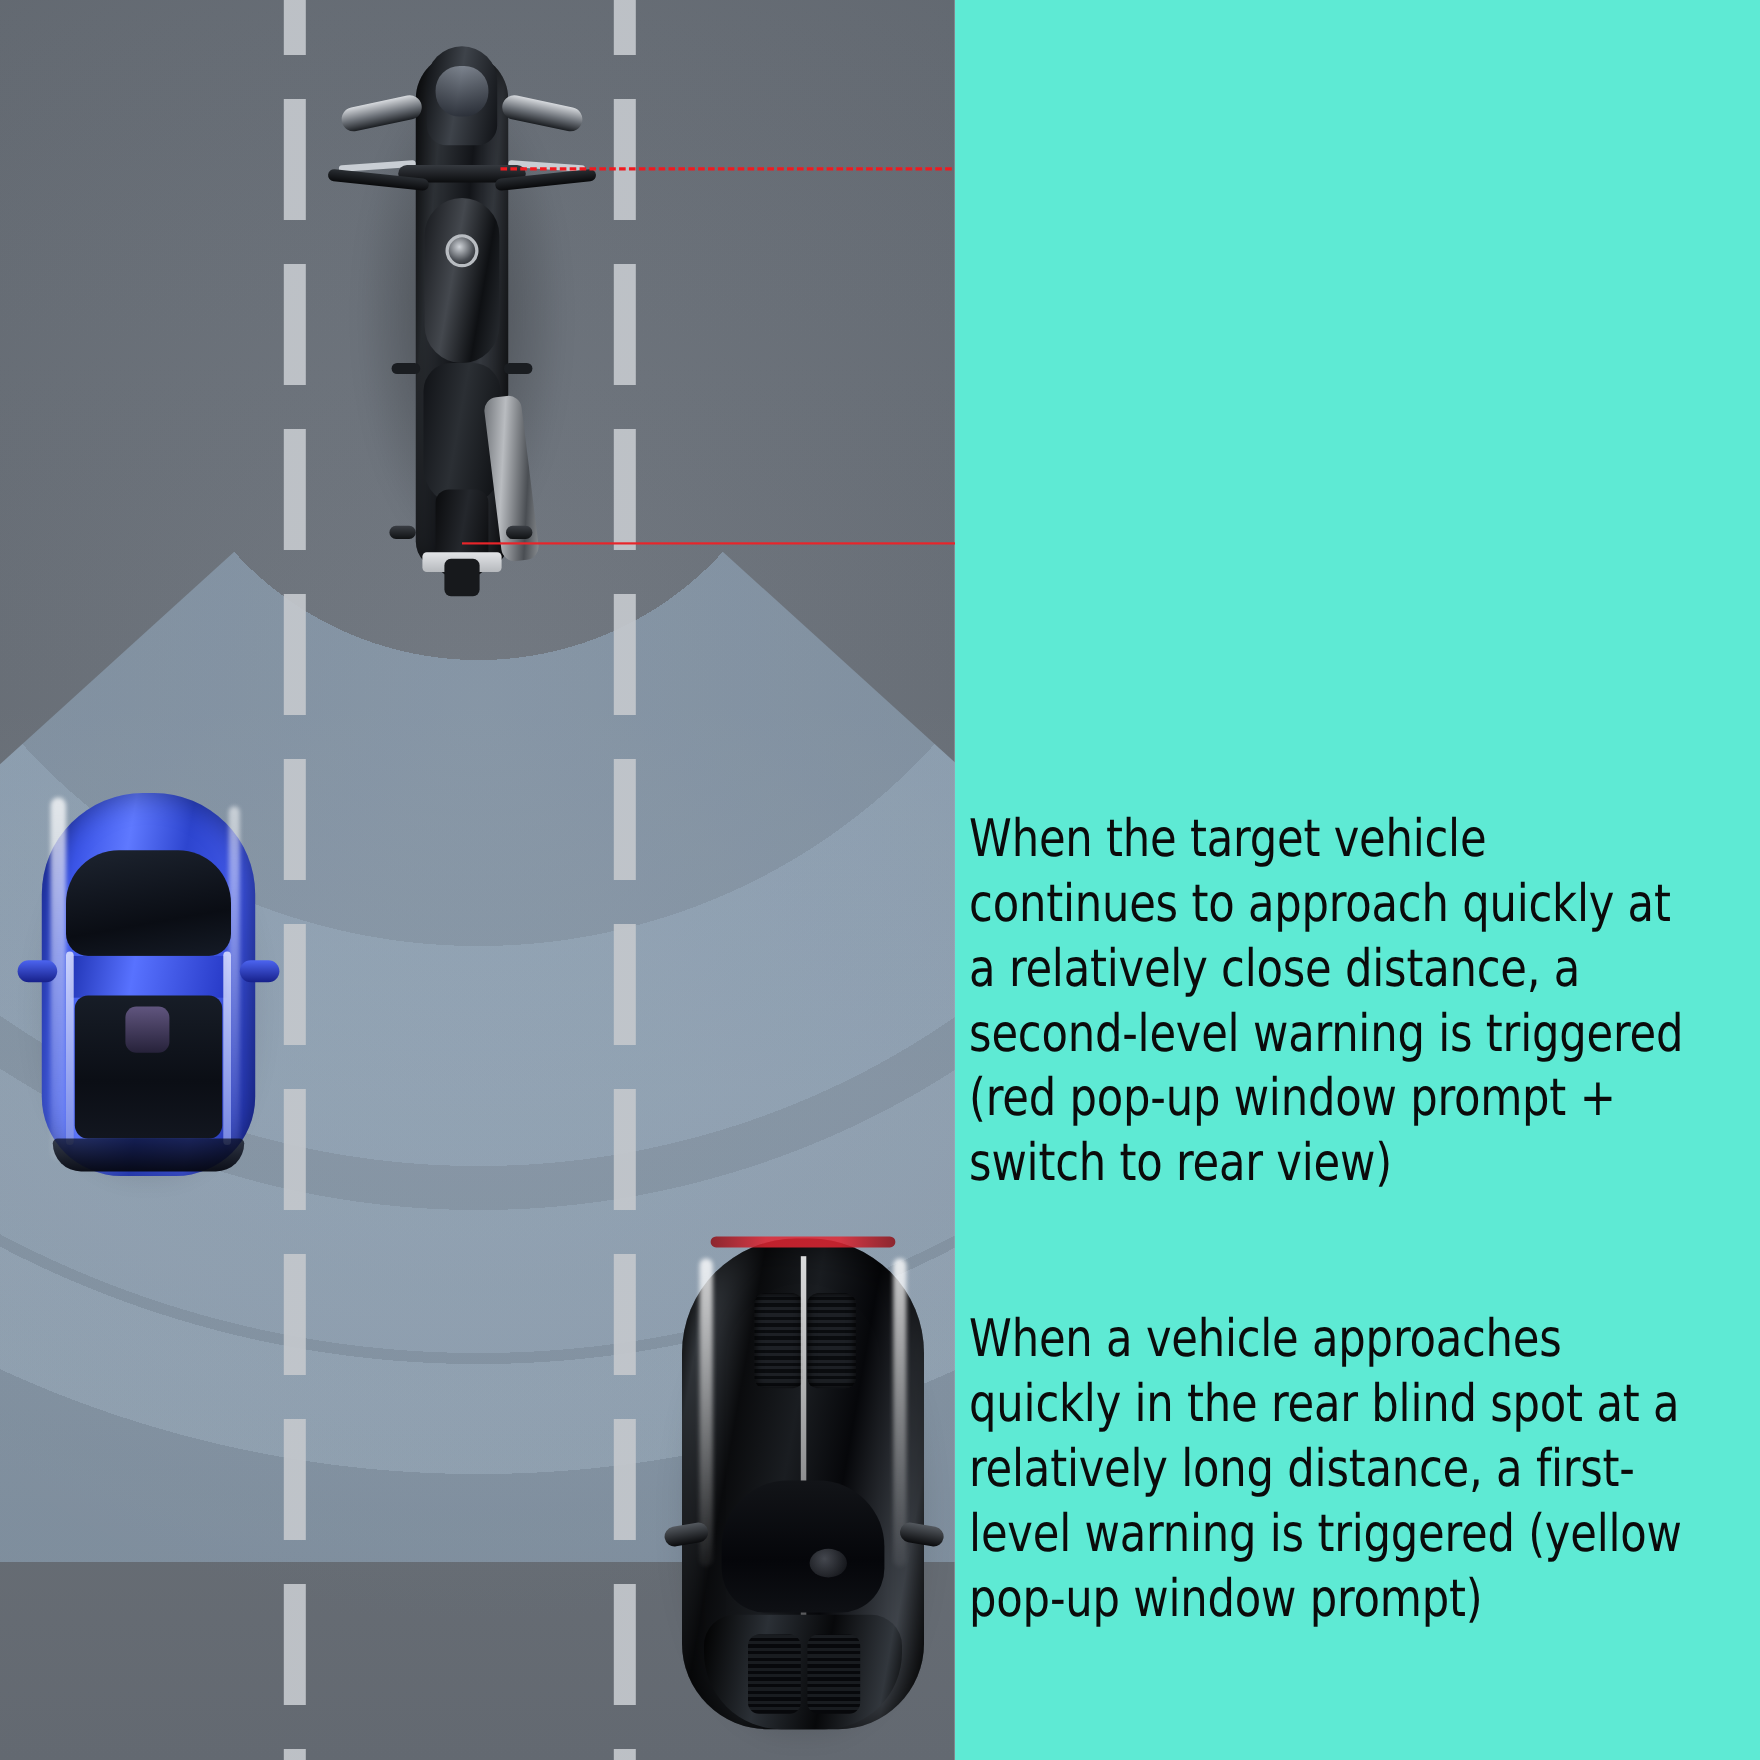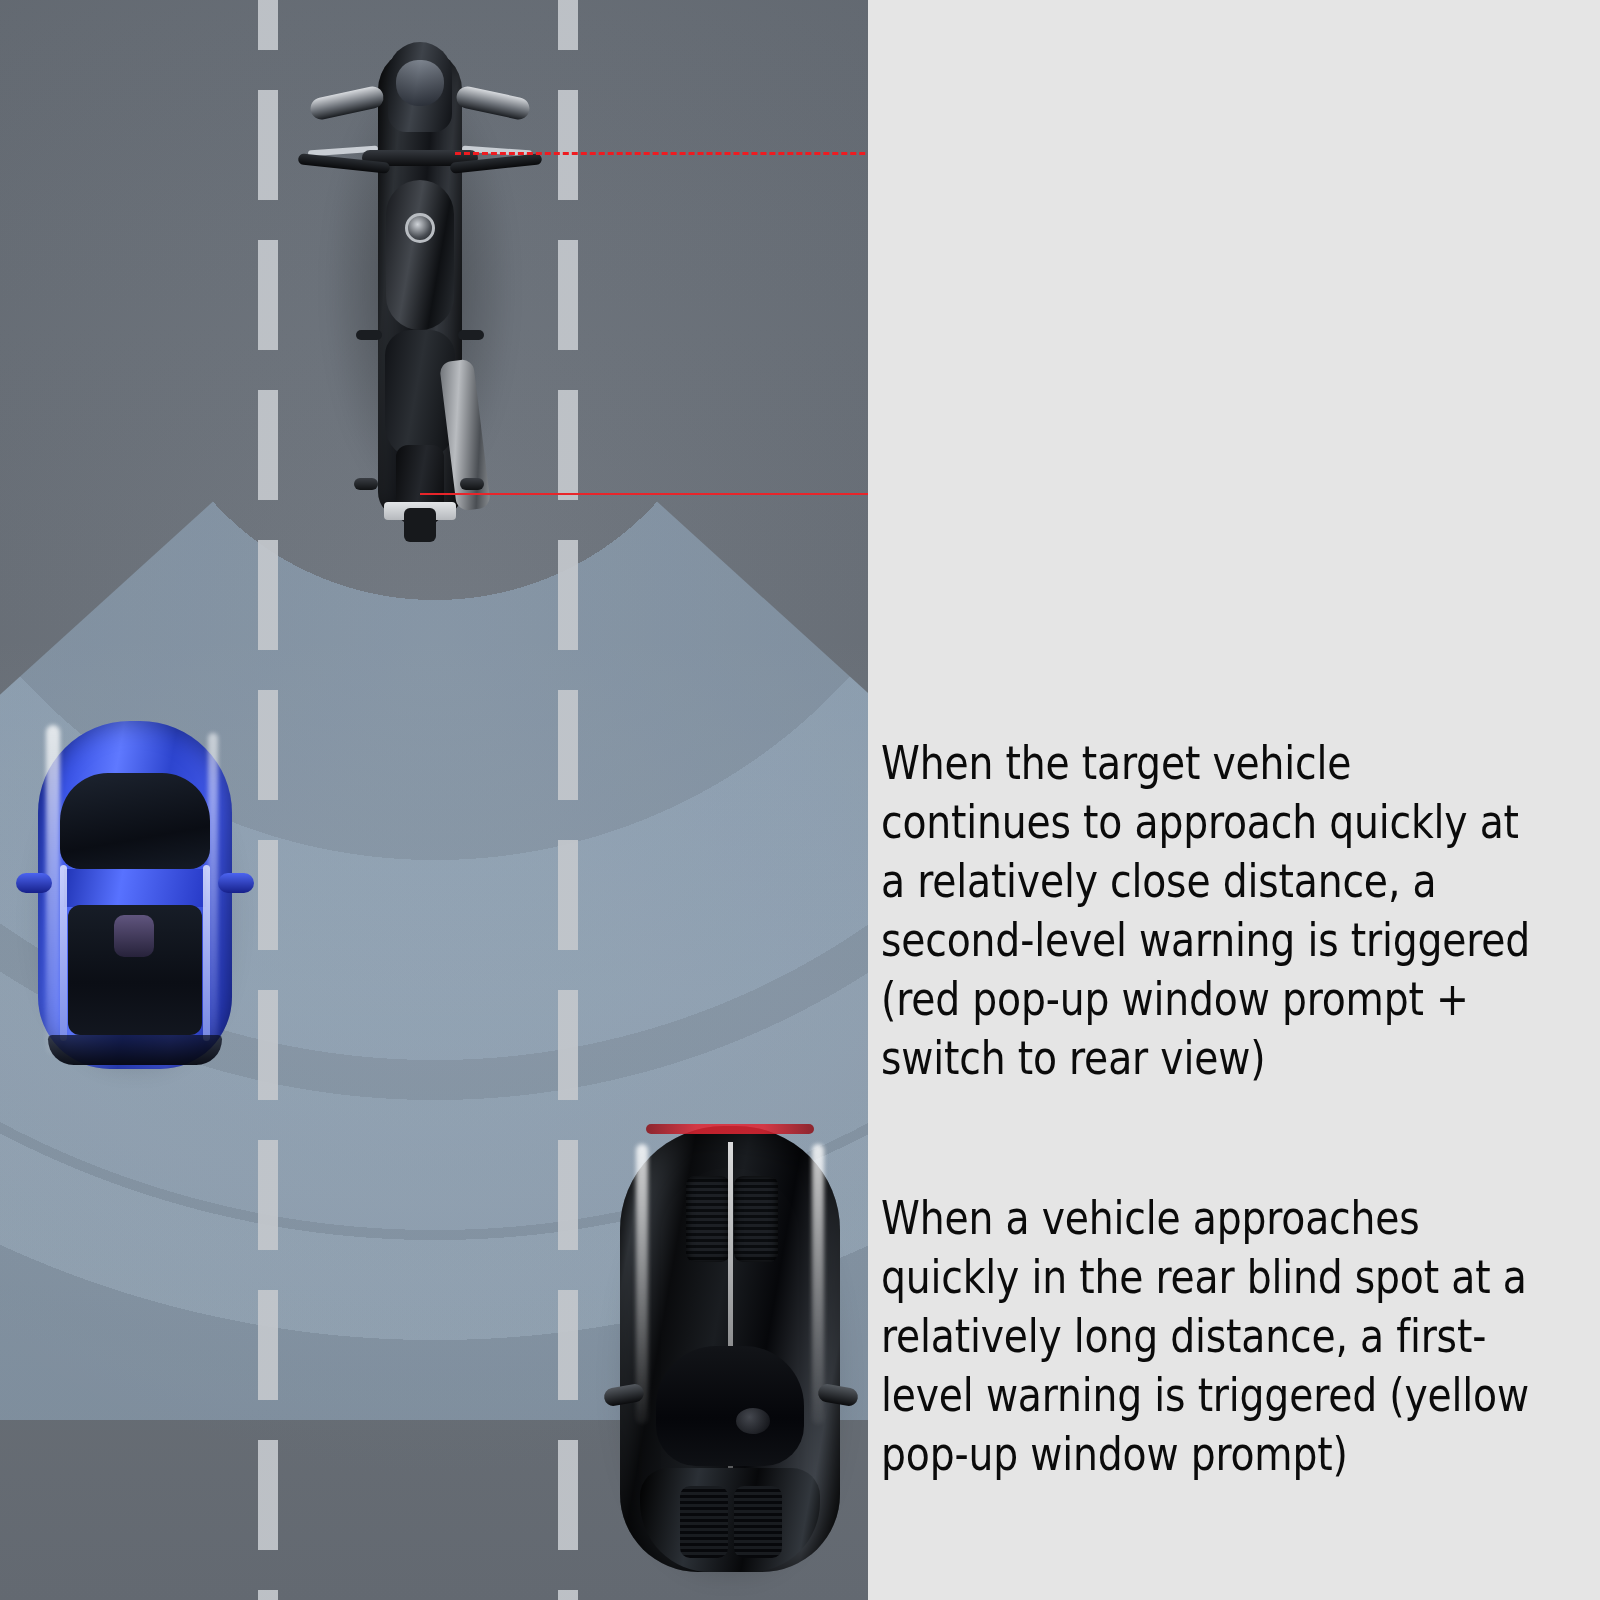--- a/index.html
+++ b/index.html
@@ -218,21 +218,21 @@
      background:linear-gradient(100deg,#3a3e44,#191c20);}
   .s-neckB{position:absolute;left:82px;top:110px;width:36px;height:36px;border-radius:50% 14px 14px 50%;
      background:linear-gradient(100deg,#45494f,#1c1f23);}
   .s-knob{position:absolute;left:56px;top:124px;width:18px;height:18px;border-radius:50%;
      background:radial-gradient(circle at 35% 30%,#e4e7ea,#979ca2 55%,#4a4e53);}
   .s-base{position:absolute;left:36px;top:142px;width:100px;height:42px;transform:perspective(140px) rotateX(58deg);
      border-radius:9px;background:linear-gradient(100deg,#3c4046,#1a1d21 55%,#2c3035);}
   .s-hole{position:absolute;width:15px;height:15px;border-radius:4px;background:#0a0b0d;}
 
   
-  #textpanel{position:absolute;left:868px;top:0;width:732px;height:1600px;background:#e5e5e5;}
+  #textpanel{position:absolute;left:868px;top:0;width:732px;height:1600px;background:#5eead4;}
   .para{position:absolute;left:13px;width:700px;color:#0b0b0b;
         font-family:"Liberation Sans Narrow","DejaVu Sans Condensed","Liberation Sans",sans-serif;
         font-size:47px;line-height:59px;font-weight:400;letter-spacing:-.2px;
         transform:scaleX(.93);transform-origin:left center;}
   #para-1{top:733px;}
   #para-2{top:1188px;}
 </style>
 </head>
 <body>
 

